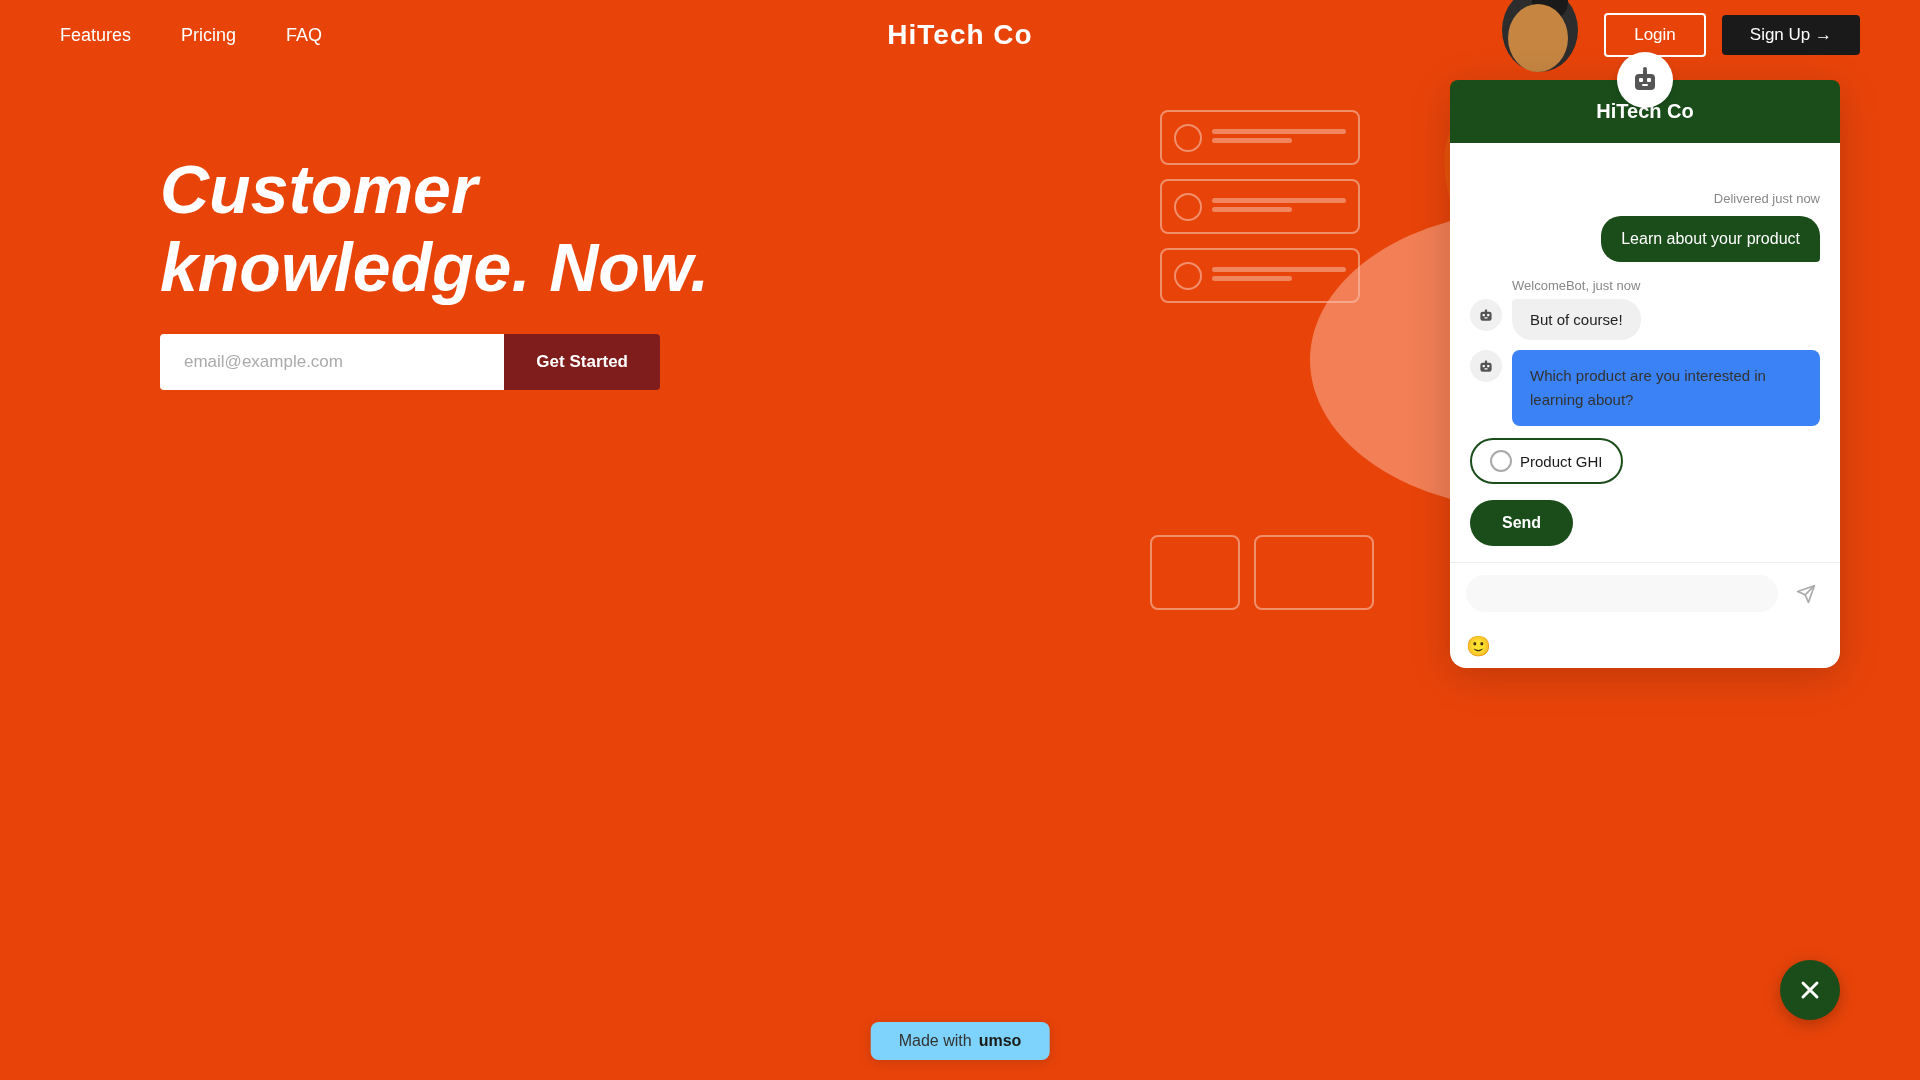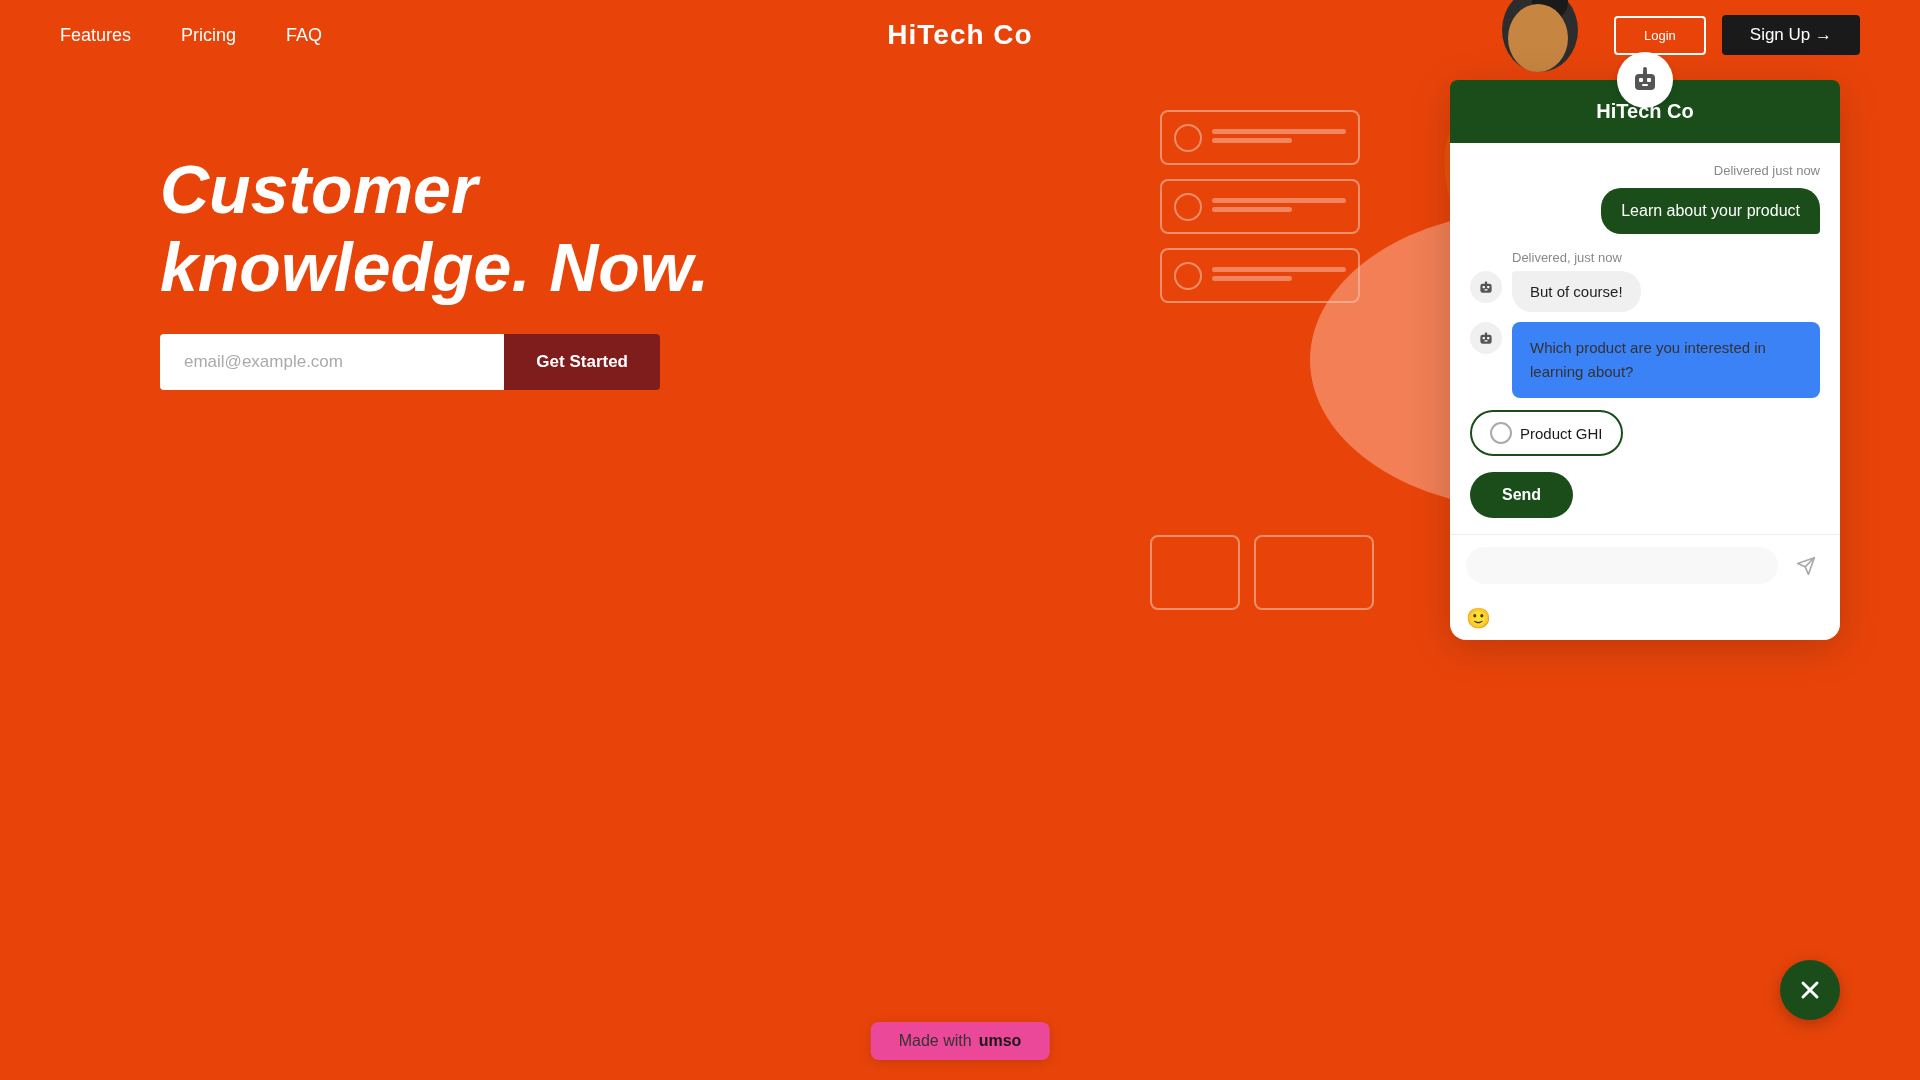--- a/index.html
+++ b/index.html
@@ -14,21 +14,21 @@
     .nav-links a {
       color: #fff; text-decoration: none; font-size: 18px; font-weight: 500;
     }
     .nav-logo {
       position: absolute; left: 50%; transform: translateX(-50%);
       color: #fff; font-size: 28px; font-weight: 700; letter-spacing: 1px;
     }
     .nav-actions { display: flex; gap: 16px; align-items: center; }
     .btn-login {
       padding: 10px 28px; border: 2px solid #fff; background: transparent;
-      color: #fff; font-size: 13px; cursor: pointer; border-radius: 4px;
+      color: #fff; font-size: 17px; cursor: pointer; border-radius: 4px;
     }
     .btn-signup {
       padding: 10px 28px; border: none; background: #1a1a1a;
       color: #fff; font-size: 17px; cursor: pointer; border-radius: 4px;
       display: flex; align-items: center; gap: 8px;
     }
 
     
     .hero {
       padding: 80px 160px 0;
@@ -98,21 +98,21 @@
     .blob {
       position: absolute; right: 160px; bottom: -120px;
       width: 450px; height: 300px;
       background: rgba(255,200,180,0.45); border-radius: 50%;
       z-index: 0;
     }
 
     
     .footer-bar {
       position: absolute; bottom: 30px; left: 50%; transform: translateX(-50%);
-      background: #ec4899; border-radius: 8px; padding: 10px 28px;
+      background: #7dd3fc; border-radius: 8px; padding: 10px 28px;
       font-size: 16px; color: #333; display: flex; align-items: center; gap: 7px;
       box-shadow: 0 2px 12px rgba(0,0,0,0.15);
     }
     .footer-bar strong { font-weight: 800; color: #1a1a1a; }
 
     
     .chat-widget {
       position: absolute; right: 60px; top: 80px;
       width: 390px; background: #fff; border-radius: 16px;
       box-shadow: 0 8px 40px rgba(0,0,0,0.18); overflow: visible;
@@ -125,21 +125,21 @@
     }
     .chat-bot-avatar {
       position: absolute; top: -28px; left: 50%; transform: translateX(-50%);
       width: 56px; height: 56px; border-radius: 50%;
       background: #fff; display: flex; align-items: center; justify-content: center;
       box-shadow: 0 2px 8px rgba(0,0,0,0.12);
     }
     .chat-body { padding: 20px 20px 16px; }
 
     
-    .chat-delivered { text-align: right; font-size: 13px; color: #888; margin-bottom: 10px; }
+    .chat-delivered { text-align: right; font-size: 13px; color: #888; margin-bottom: 10px; margin-top: 28px; }
     .chat-msg-green {
       background: #1a4d1a; color: #fff; padding: 14px 20px;
       border-radius: 20px 20px 4px 20px; font-size: 16px;
       display: inline-block; float: right; clear: both; margin-bottom: 16px;
     }
     .clearfix { clear: both; }
 
     
     .chat-bot-row { display: flex; align-items: flex-start; gap: 10px; margin-bottom: 6px; }
     .chat-bot-icon {
@@ -313,21 +313,21 @@
   <div class="chat-body">
     
     <div class="chat-delivered">Delivered just now</div>
     
     <div>
       <div class="chat-msg-green">Learn about your product</div>
     </div>
     <div class="clearfix"></div>
 
     
-    <div class="chat-sender">Delivered, just now</div>
+    <div class="chat-sender">WelcomeBot, just now</div>
     
     <div class="chat-bot-row">
       <div class="chat-bot-icon">
         <svg width="18" height="18" viewBox="0 0 32 32" fill="none">
           <rect x="6" y="10" width="20" height="16" rx="4" fill="#555"></rect>
           <rect x="10" y="14" width="4" height="4" rx="1" fill="white"></rect>
           <rect x="18" y="14" width="4" height="4" rx="1" fill="white"></rect>
           <rect x="13" y="20" width="6" height="2" rx="1" fill="white"></rect>
           <rect x="14" y="6" width="4" height="5" rx="1" fill="#555"></rect>
         </svg>

